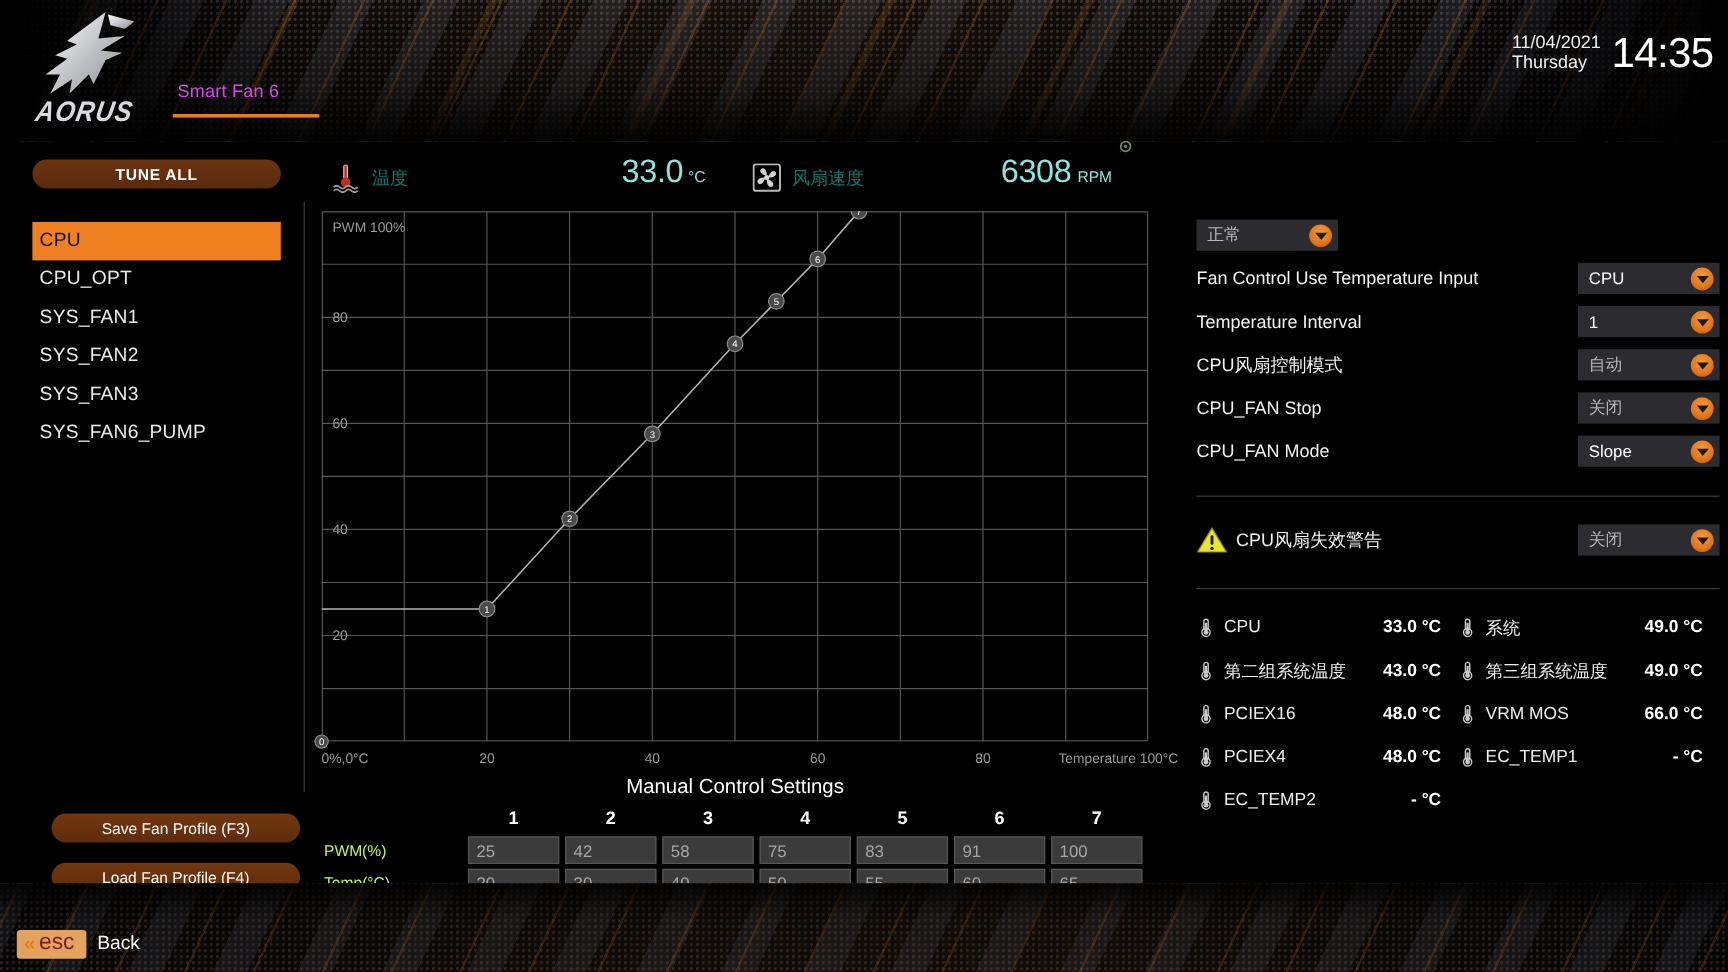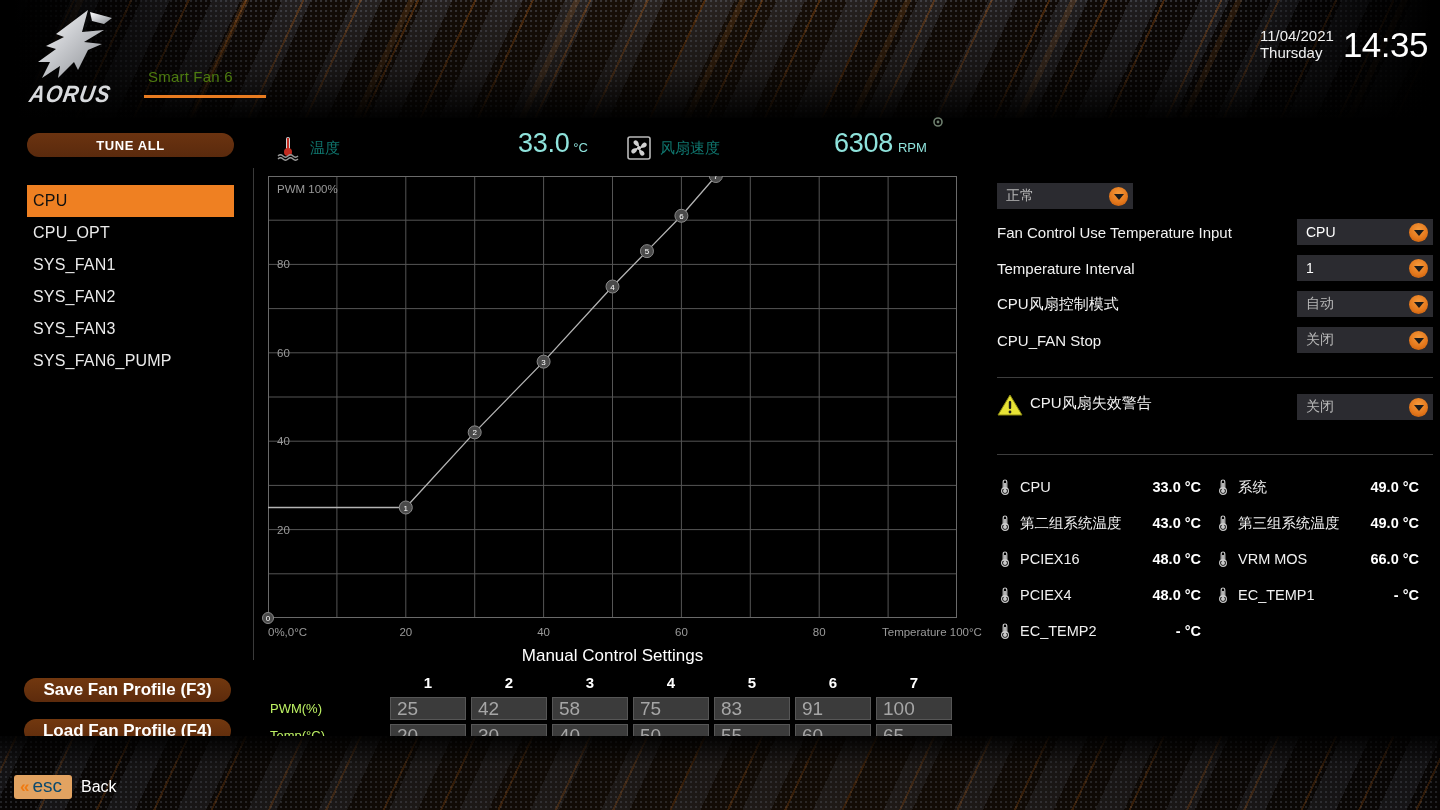--- a/index.html
+++ b/index.html
@@ -30,21 +30,21 @@
   .hdr-fade-r{ position:absolute; right:0; top:0; width:230px; height:118px;
     background:linear-gradient(270deg,#000 4%, rgba(0,0,0,.5) 55%, rgba(0,0,0,0) 100%); z-index:2;}
 
   .logo { position: absolute; left: 16px; top: 4px; width: 120px; height: 108px; z-index: 5; }
   .logo-word { position:absolute; left:14px; top:78px; font-size:21px; font-style:italic; font-weight:700;
     letter-spacing:1px; color:#d8dadd; font-family:"Liberation Sans", sans-serif;
     transform: skewX(-10deg) scaleY(1.12); }
 
   .tab {
     position: absolute; left: 148px; top: 68px; z-index: 5;
-    font-size: 15px; color: #4d7c0f; letter-spacing:.2px;
+    font-size: 15px; color: #d946ef; letter-spacing:.2px;
   }
   .tab-underline { position:absolute; left:144px; top:95px; width:122px; height:3px; background:#e87b20; z-index:5; }
 
   .clock { position: absolute; right: 12px; top: 27px; z-index: 5; display:flex; align-items:center; gap:9px;padding-left:48px; }
   .clock-date { text-align:left; line-height:1.12; color:#f0f0f0; font-size:15px; }
   .clock-time { color:#ffffff; font-size:35px; font-weight:400; letter-spacing:-.5px; line-height:1; }
 
   
   .tune-all {
     position:absolute; left:27px; top:133px; width:207px; height:24px;
@@ -53,43 +53,43 @@
     display:flex; align-items:center; justify-content:center;
   }
   .fanlist { position:absolute; left:27px; top:185px; width:207px; }
   .fan-item { height:32px; display:flex; align-items:center; padding-left:6px;
      font-size:16px; color:#eaeaea; letter-spacing:.2px; }
   .fan-item.active { background:#ef8022; color:#101010; font-weight:400; }
 
   .side-divider { position:absolute; left:253px; top:168px; width:1px; height:492px; background:#3a3a3a; }
 
   .profile-btn {
-    position:absolute; left:24px; width:207px; height:24px;
+    position:absolute; left:43px; width:207px; height:24px;
     background:linear-gradient(180deg,#72380f 0%, #5d2b0c 100%);
-    border-radius:12px; color:#fff; font-size:17px; font-weight:700;
+    border-radius:12px; color:#fff; font-size:13px; font-weight:400;
     display:flex; align-items:center; justify-content:center;
   }
   #save-profile { top:678px; }
   #load-profile { top:719px; }
 
   
   .footer { position:absolute; left:0; bottom:0; width:1440px; height:74px;
     background:
       repeating-linear-gradient(115deg, rgba(214,110,20,.00) 0 14px, rgba(222,116,24,.26) 14px 16px, rgba(0,0,0,0) 16px 52px),
       repeating-linear-gradient(115deg, rgba(120,128,148,.16) 0 26px, rgba(0,0,0,0) 26px 64px),
       radial-gradient(circle at 1px 1px, rgba(150,160,180,.26) 1.1px, rgba(0,0,0,0) 1.6px) 0 0/5px 5px,
       linear-gradient(90deg,#0a0706 0%, #160e07 30%, #1a1007 60%, #0a0706 100%);
     overflow:hidden; }
   .footer::before{ content:""; position:absolute; inset:0;
     background:linear-gradient(180deg, rgba(0,0,0,.92) 0%, rgba(0,0,0,.35) 40%, rgba(0,0,0,.25) 100%); }
   .esc-wrap { position:absolute; left:14px; bottom:11px; display:flex; align-items:center; gap:9px; z-index:3; }
   .esc-pill { display:flex; align-items:center; gap:3px; background:#e2a361; border-radius:3px;
      padding:1px 10px 2px 6px; }
   .esc-chev { color:#f07a10; font-size:17px; line-height:1; font-weight:700; }
-  .esc-text { color:#0c4a6e; font-size:19px; line-height:1.1; }
+  .esc-text { color:#7f1d1d; font-size:19px; line-height:1.1; }
   .back-text { color:#fff; font-size:16px; }
 
   
   .readout { position:absolute; top:128px; left:275px; height:40px; }
   .ro-label { font-size:15px; color:#0f766e; }
   .ro-value { font-size:27px; color:#8fe3dc; font-weight:400; letter-spacing:-.3px; }
   .ro-unit  { font-size:13px; color:#8fe3dc; }
 
   
   .chart-wrap { position:absolute; left:268px; top:176px; width:689px; height:442px; }
@@ -99,39 +99,39 @@
 
   
   .mcs-title { position:absolute; left:268px; top:646px; width:689px; text-align:center;
     font-size:17px; color:#ffffff; }
   .mcs { position:absolute; left:268px; top:670px; width:689px; }
   .mcs-row { display:flex; align-items:center; height:25px; }
   .mcs-rowhdr { width:122px; font-size:13px; color:#bef264; padding-left:2px; }
   .mcs-cells { display:flex; gap:5px; }
   .mcs-col-h { width:76px; text-align:center; font-size:15px; color:#ffffff; font-weight:700; }
   .mcs-cell { width:76px; height:23px; background:#3b3b3b; border:1px solid #565656;
-    color:#a6a6a6; font-size:19px; display:flex; align-items:center; padding-left:6px; }
+    color:#a6a6a6; font-size:14px; display:flex; align-items:center; padding-left:6px; }
 
   
   .rpanel { position:absolute; left:997px; top:178px; width:436px; }
   .setting-row { display:flex; align-items:center; height:36px; }
   .setting-label { flex:1; font-size:15px; color:#f2f2f2; }
-  .dropdown { width:136px; height:26px; background:#2b2b30; display:flex; align-items:center;
+  .dropdown { width:118px; height:26px; background:#2b2b30; display:flex; align-items:center;
     justify-content:space-between; padding:0 5px 0 9px; }
   .dd-value { font-size:14px; color:#ffffff; }
   .dd-value.dim { color:#b8b8b8; }
   .dd-arrow { width:19px; height:19px; border-radius:50%;
      background:radial-gradient(circle at 50% 35%, #f59a3c 0%, #e3761a 60%, #b4540d 100%);
      display:flex; align-items:center; justify-content:center; }
   .dd-arrow i { display:block; width:0;height:0;border-left:5px solid transparent;
      border-right:5px solid transparent;border-top:6px solid #1b1b1b; margin-top:1px; }
 
   .rp-divider { height:1px; background:#3d3d3d; }
 
-  .warn-row { display:flex; align-items:flex-start; height:40px; }
+  .warn-row { display:flex; align-items:center; height:40px; }
   .warn-ico { width:26px; height:22px; margin-right:7px; flex:none; }
   .sensors { display:flex; flex-wrap:wrap; }
   .sensor { width:50%; display:flex; align-items:center; height:36px; }
   .sensor-ico { width:16px; height:18px; flex:none; margin-right:7px; }
   .sensor-name { font-size:14.5px; color:#f0f0f0; }
   .sensor-val { margin-left:auto; font-size:14.5px; color:#ffffff; font-weight:700; padding-right:14px; }
 </style>
 </head>
 <body>
 
@@ -370,20 +370,29 @@
     <div class="setting-row">
       <div class="setting-label">CPU_FAN Stop</div>
       <div class="dropdown">
         <span class="dd-value dim">关闭</span>
         <span class="dd-arrow">
             <i></i>
           </span>
       </div>
     </div>
 
+    <div class="setting-row">
+      <div class="setting-label">CPU_FAN Mode</div>
+      <div class="dropdown">
+        <span class="dd-value">Slope</span>
+        <span class="dd-arrow">
+            <i></i>
+          </span>
+      </div>
+    </div>
 
     <div class="rp-divider" style="margin-top:19px"></div>
 
     <div class="warn-row" style="margin-top:16px">
       <svg class="warn-ico" viewBox="0 0 26 22">
         <path d="M13 1 L25 21 L1 21 Z" fill="#e8e335" stroke="#8d8a12" stroke-width="1"></path>
         <rect x="11.8" y="7" width="2.4" height="8" rx="1.1" fill="#1a1a1a"></rect>
         <circle cx="13" cy="18" r="1.4" fill="#1a1a1a"></circle>
       </svg>
       <div class="setting-label">CPU风扇失效警告</div>

